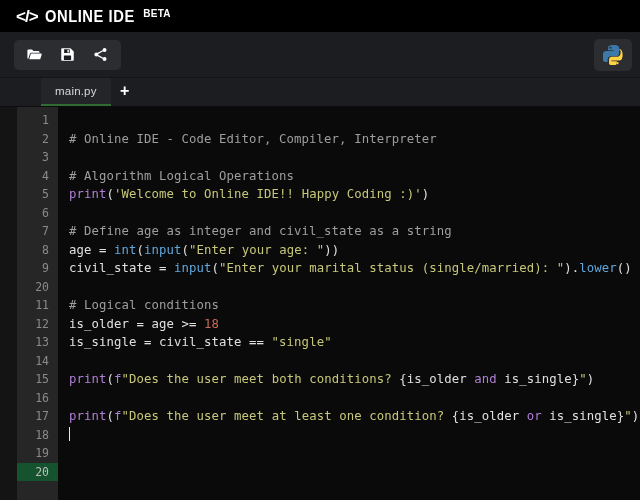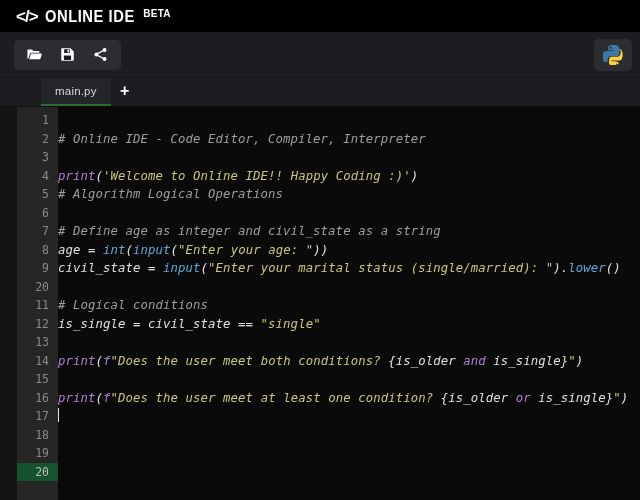--- a/index.html
+++ b/index.html
@@ -187,23 +187,23 @@
   }
 
   .gutter-row.active {
     background: #14532d;
     color: #bdbdbd;
   }
 
   .code-area {
     flex: 1 1 auto;
     padding-top: 4px;
+    padding-left: 11px;
     overflow: hidden;
     position: relative;
-    font-style: italic;
   }
 
   .code-row {
     height: 18.5px;
     line-height: 18.5px;
     font-family: "DejaVu Sans Mono", monospace;
     font-size: 12.3px;
     white-space: pre;
     color: #e0e0e0;
     letter-spacing: 0.1px;
@@ -310,28 +310,29 @@
         <div class="gutter-row">16</div>
         <div class="gutter-row">17</div>
         <div class="gutter-row">18</div>
         <div class="gutter-row">19</div>
         <div class="gutter-row active">20</div>
       </div>
     <div class="code-area" id="code-area">
         <div class="code-row">&nbsp;</div>
         <div class="code-row"><span class="t-com"># Online IDE - Code Editor, Compiler, Interpreter</span></div>
         <div class="code-row">&nbsp;</div>
+        <div class="code-row"><span class="t-com"># Algorithm Logical Operations</span></div>
         <div class="code-row"><span class="t-fn">print</span><span class="t-pun">(</span><span class="t-str">'Welcome to Online IDE!! Happy Coding :)'</span><span class="t-pun">)</span></div>
-        <div class="code-row"><span class="t-com"># Algorithm Logical Operations</span></div>
         <div class="code-row">&nbsp;</div>
         <div class="code-row"><span class="t-com"># Define age as integer and civil_state as a string</span></div>
         <div class="code-row"><span class="t-var">age</span><span class="t-pun"> = </span><span class="t-bi">int</span><span class="t-pun">(</span><span class="t-bi">input</span><span class="t-pun">(</span><span class="t-str">"Enter your age: "</span><span class="t-pun">))</span></div>
         <div class="code-row"><span class="t-var">civil_state</span><span class="t-pun"> = </span><span class="t-bi">input</span><span class="t-pun">(</span><span class="t-str">"Enter your marital status (single/married): "</span><span class="t-pun">).</span><span class="t-bi">lower</span><span class="t-pun">()</span></div>
         <div class="code-row">&nbsp;</div>
         <div class="code-row"><span class="t-com"># Logical conditions</span></div>
+        <div class="code-row"><span class="t-var">is_older</span><span class="t-pun"> = </span><span class="t-var">age</span><span class="t-pun"> &gt;= </span><span class="t-num">18</span></div>
         <div class="code-row"><span class="t-var">is_single</span><span class="t-pun"> = </span><span class="t-var">civil_state</span><span class="t-pun"> == </span><span class="t-str">"single"</span></div>
         <div class="code-row">&nbsp;</div>
         <div class="code-row"><span class="t-fn">print</span><span class="t-pun">(</span><span class="t-kw">f</span><span class="t-str">"Does the user meet both conditions? </span><span class="t-pun">{is_older </span><span class="t-kw">and</span><span class="t-pun"> is_single}</span><span class="t-str">"</span><span class="t-pun">)</span></div>
         <div class="code-row">&nbsp;</div>
         <div class="code-row"><span class="t-fn">print</span><span class="t-pun">(</span><span class="t-kw">f</span><span class="t-str">"Does the user meet at least one condition? </span><span class="t-pun">{is_older </span><span class="t-kw">or</span><span class="t-pun"> is_single}</span><span class="t-str">"</span><span class="t-pun">)</span></div>
         <div class="code-row"><span class="cursor"></span></div>
       </div>
   </div>
 
 </div>

